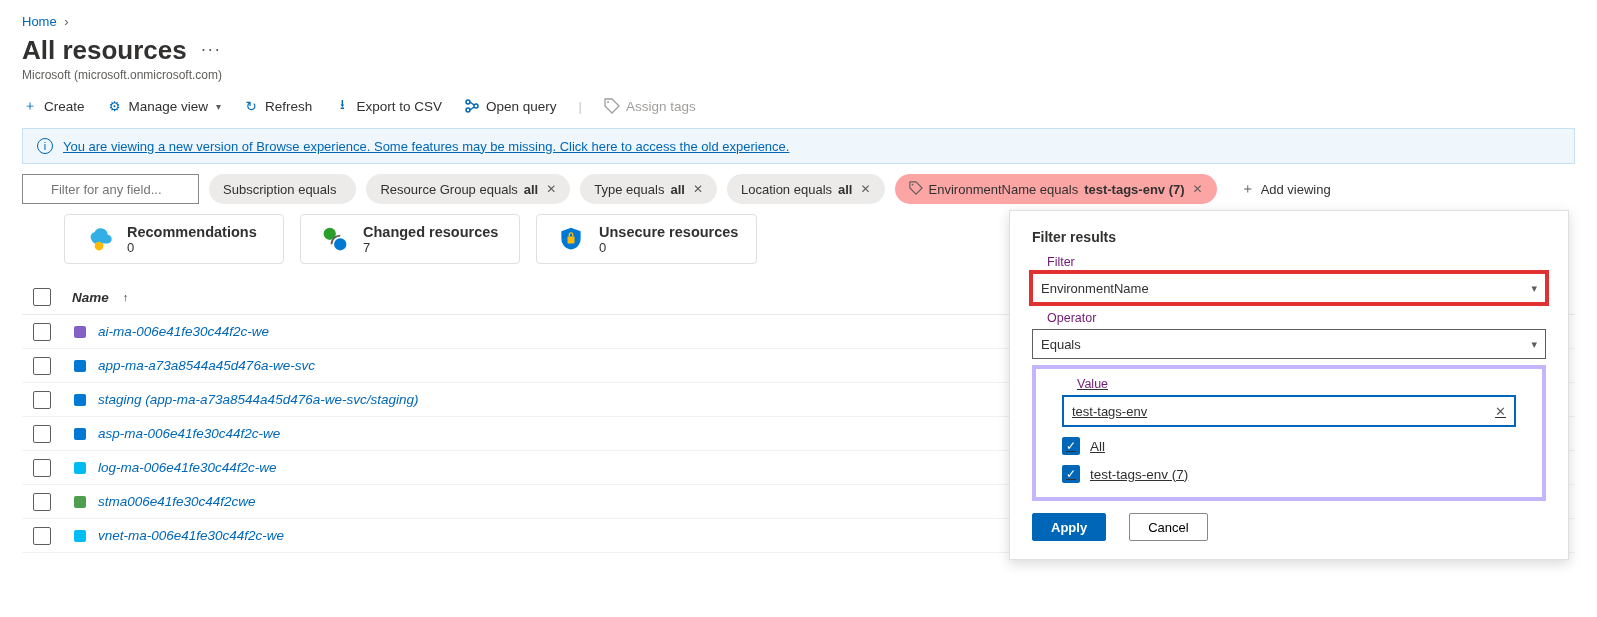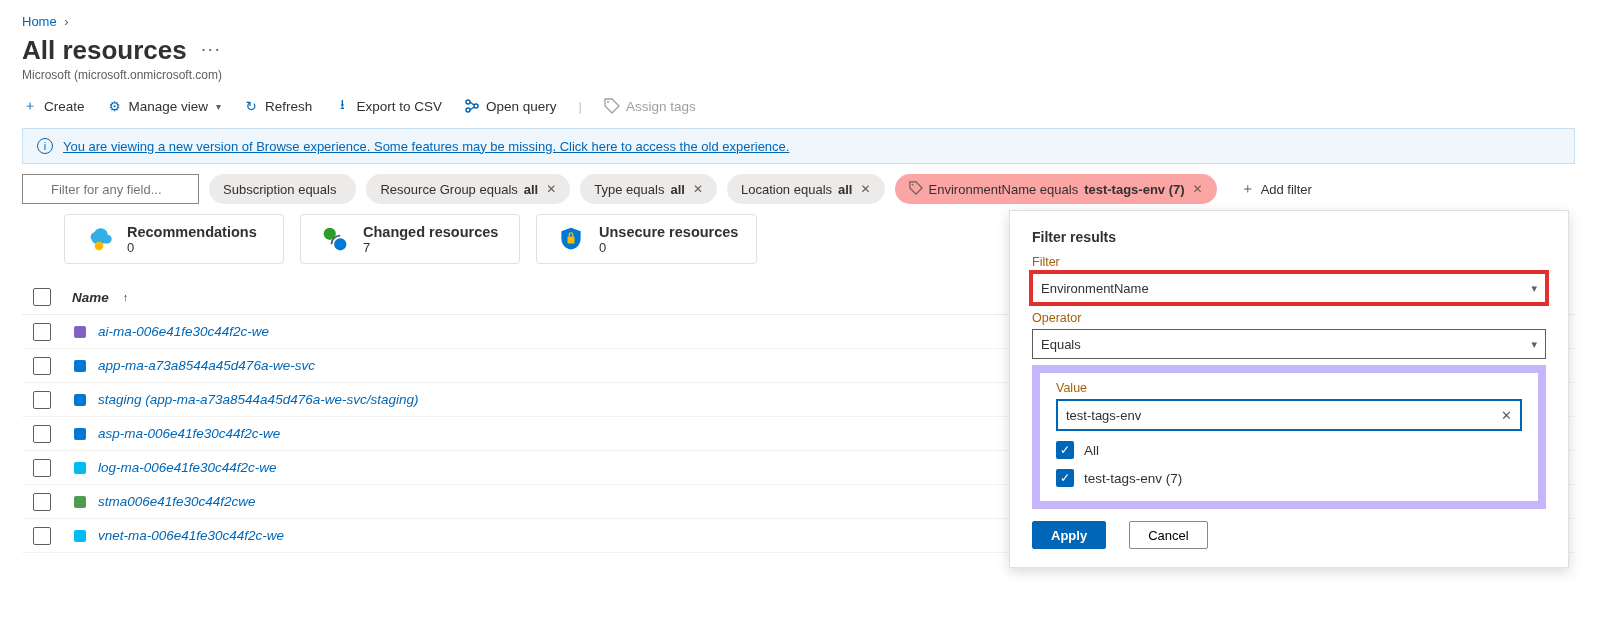--- a/index.html
+++ b/index.html
@@ -58,30 +58,30 @@
   .col-more{width:50px; color:#0067b8; font-size:18px; letter-spacing:2px; text-align:center;}
   .col-type{width:330px;}
   .chk{width:18px;height:18px;border:1px solid #605e5c; border-radius:2px; background:#fff;}
   .col-name a{color:#0067b8;}
   .sort-arrow{margin-left:4px;font-size:11px;}
   .res-ic{width:16px;height:16px;display:inline-flex;align-items:center;justify-content:center;}
 
   
   .popup{ position:absolute; right:28px; top:210px; width:560px; background:#fff; border:1px solid #e1dfdd; box-shadow:0 4px 12px rgba(0,0,0,0.15); padding:18px 22px 18px;}
   .popup h3{font-size:14px;font-weight:600;margin-bottom:10px;}
-  .popup label{font-size:12.5px;color:#a16207;display:block;margin:8px 0 4px;}
+  .popup label{font-size:12.5px;color:#701a75;display:block;margin:8px 15px 4px;}
   .popup .sel{width:100%; border:1px solid #605e5c; height:30px; padding:0 8px; font-size:13px; display:flex; align-items:center; justify-content:space-between;}
   .popup .valbox{width:100%; border:2px solid #0067b8; height:32px; padding:0 8px; font-size:13px; display:flex; align-items:center; justify-content:space-between;}
   .popup .opt{display:flex;align-items:center; gap:10px; margin:10px 0; font-size:13.5px;}
   .popup .chkf{width:18px;height:18px;background:#0067b8;border-radius:2px;display:flex;align-items:center;justify-content:center;color:#fff;font-size:12px;}
   .popup .btns{display:flex; gap:23px; margin-top:12px;}
   .popup .btn{height:28px;padding:0 18px;font-size:13px;border:1px solid #8a8886;background:#fff;cursor:pointer;border-radius:2px;}
   .popup .btn.primary{background:#0067b8;color:#fff;border-color:#0067b8;font-weight:600;}
   .hl{outline:4px solid #e03030;outline-offset:-1px;}
-  .hlbox{border:8px solid #c4b5fd;padding:8px 16px 4px;margin-top:6px;}
+  .hlbox{border:4px solid #c4b5fd;padding:8px 26px 4px;margin-top:6px;text-decoration:underline;}
   .chev{font-size:11px;color:#605e5c;}
 </style>
 </head>
 <body>
 
 <div class="breadcrumb">
   <a href="#">Home</a>
   <span class="chevron">›</span>
 </div>
 
@@ -171,21 +171,21 @@
           <path d="M1 1 L8 1 L15 8 L8 15 L1 8 Z" fill="none" stroke="#605e5c" stroke-width="1.3"></path>
           <circle cx="4" cy="4" r="1" fill="#605e5c"></circle>
         </svg>
     </span>
     <span>EnvironmentName equals</span>
     <b>test-tags-env (7)</b>
     <span class="x">✕</span>
   </div>
   <div class="pill add">
     <span class="plus">＋</span>
-    <span>Add filter</span>
+    <span>Add viewing</span>
   </div>
 </div>
 
 <div class="cards">
   <div class="card">
     <span class="ic">
       <svg width="28" height="28" viewBox="0 0 32 32">
           <path d="M8 18 a6 6 0 0 1 3 -10 a8 8 0 0 1 15 3 a5 5 0 0 1 -1 10 h-14 a5 5 0 0 1 -3 -3" fill="#32b0e6"></path>
           <circle cx="16" cy="24" r="5" fill="#ffb900"></circle>
         </svg>

